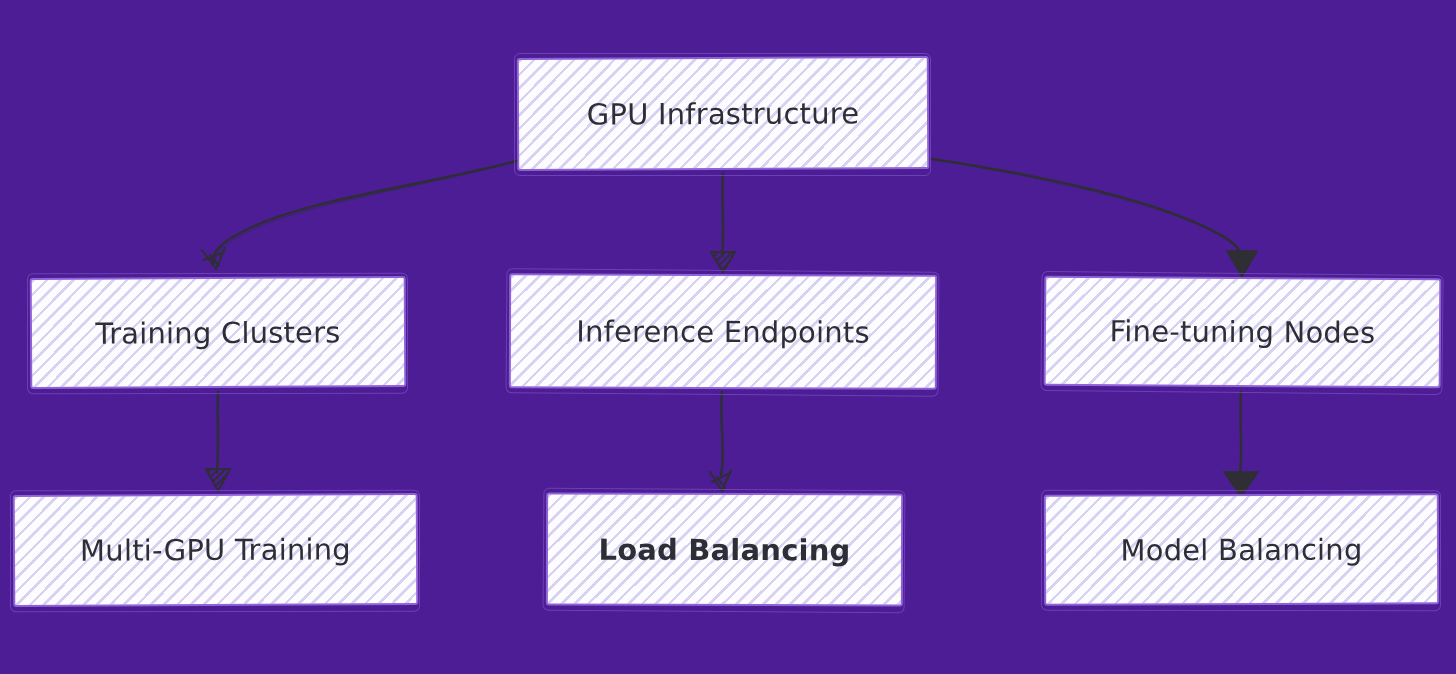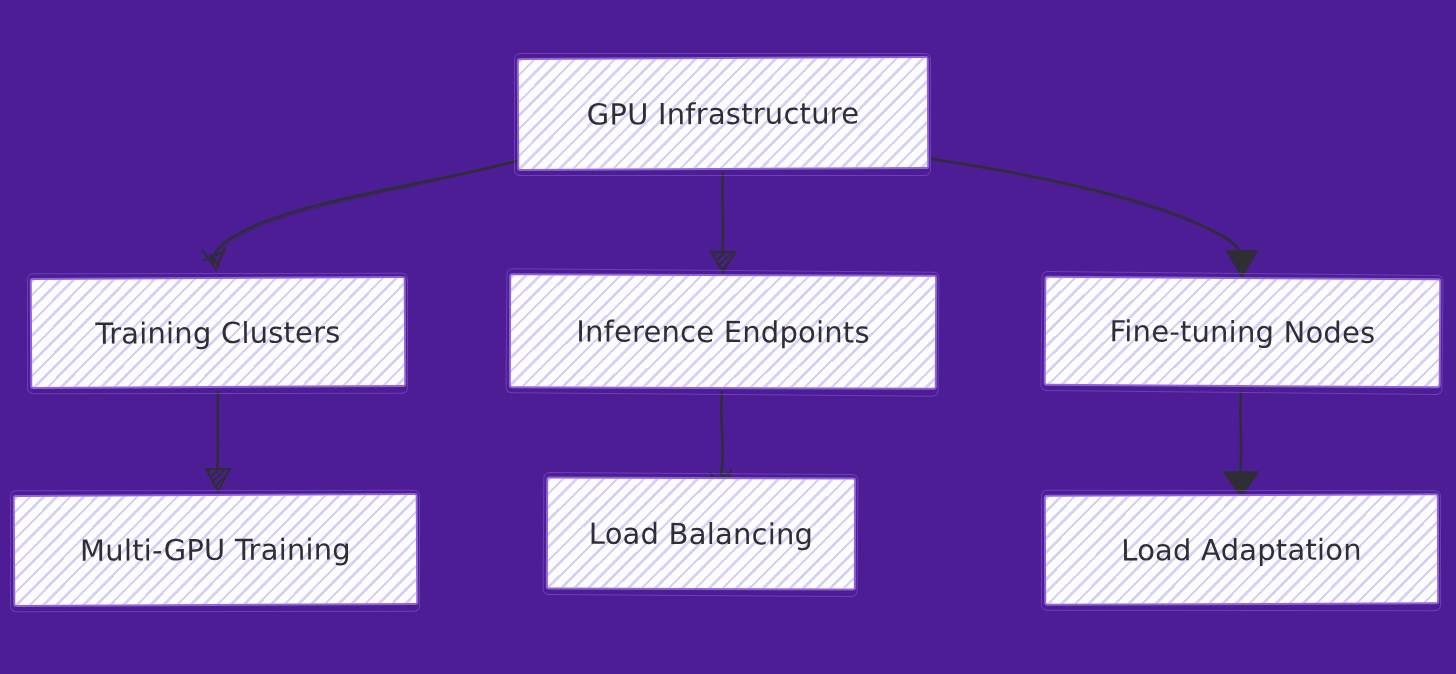--- a/index.html
+++ b/index.html
@@ -36,21 +36,21 @@
     transform:rotate(0.25deg);
     pointer-events:none;
   }
   .node .lbl{white-space:nowrap;}
 
   #n-root       {left:517px;  top:57px;  width:412px; height:113px; transform:rotate(-0.25deg);}
   #n-training   {left:30px;   top:277px; width:376px; height:111px; transform:rotate(-0.3deg);}
   #n-inference  {left:509px;  top:274px; width:428px; height:115px; transform:rotate(0.2deg);}
   #n-finetuning {left:1044px; top:277px; width:397px; height:110px; transform:rotate(0.35deg);}
   #n-multigpu   {left:13px;   top:494px; width:405px; height:112px; transform:rotate(-0.3deg);}
-  #n-loadbal    {left:546px;  top:477px; width:310px; height:113px; transform:rotate(0.15deg);}
+  #n-loadbal    {left:546px;  top:493px; width:357px; height:113px; transform:rotate(0.15deg);font-weight:bold;}
   #n-modeladapt {left:1044px; top:494px; width:395px; height:111px; transform:rotate(-0.2deg);}
 
   #edges{
     position:absolute;left:0;top:0;width:1456px;height:674px;
     z-index:1;pointer-events:none;
   }
 </style>
 </head>
 <body>
 
@@ -116,16 +116,16 @@
 
   <div class="node" id="n-multigpu">
     <span class="lbl">Multi-GPU Training</span>
   </div>
 
   <div class="node" id="n-loadbal">
     <span class="lbl">Load Balancing</span>
   </div>
 
   <div class="node" id="n-modeladapt">
-    <span class="lbl">Load Adaptation</span>
+    <span class="lbl">Model Balancing</span>
   </div>
 
 </div>
 
 </body></html>

